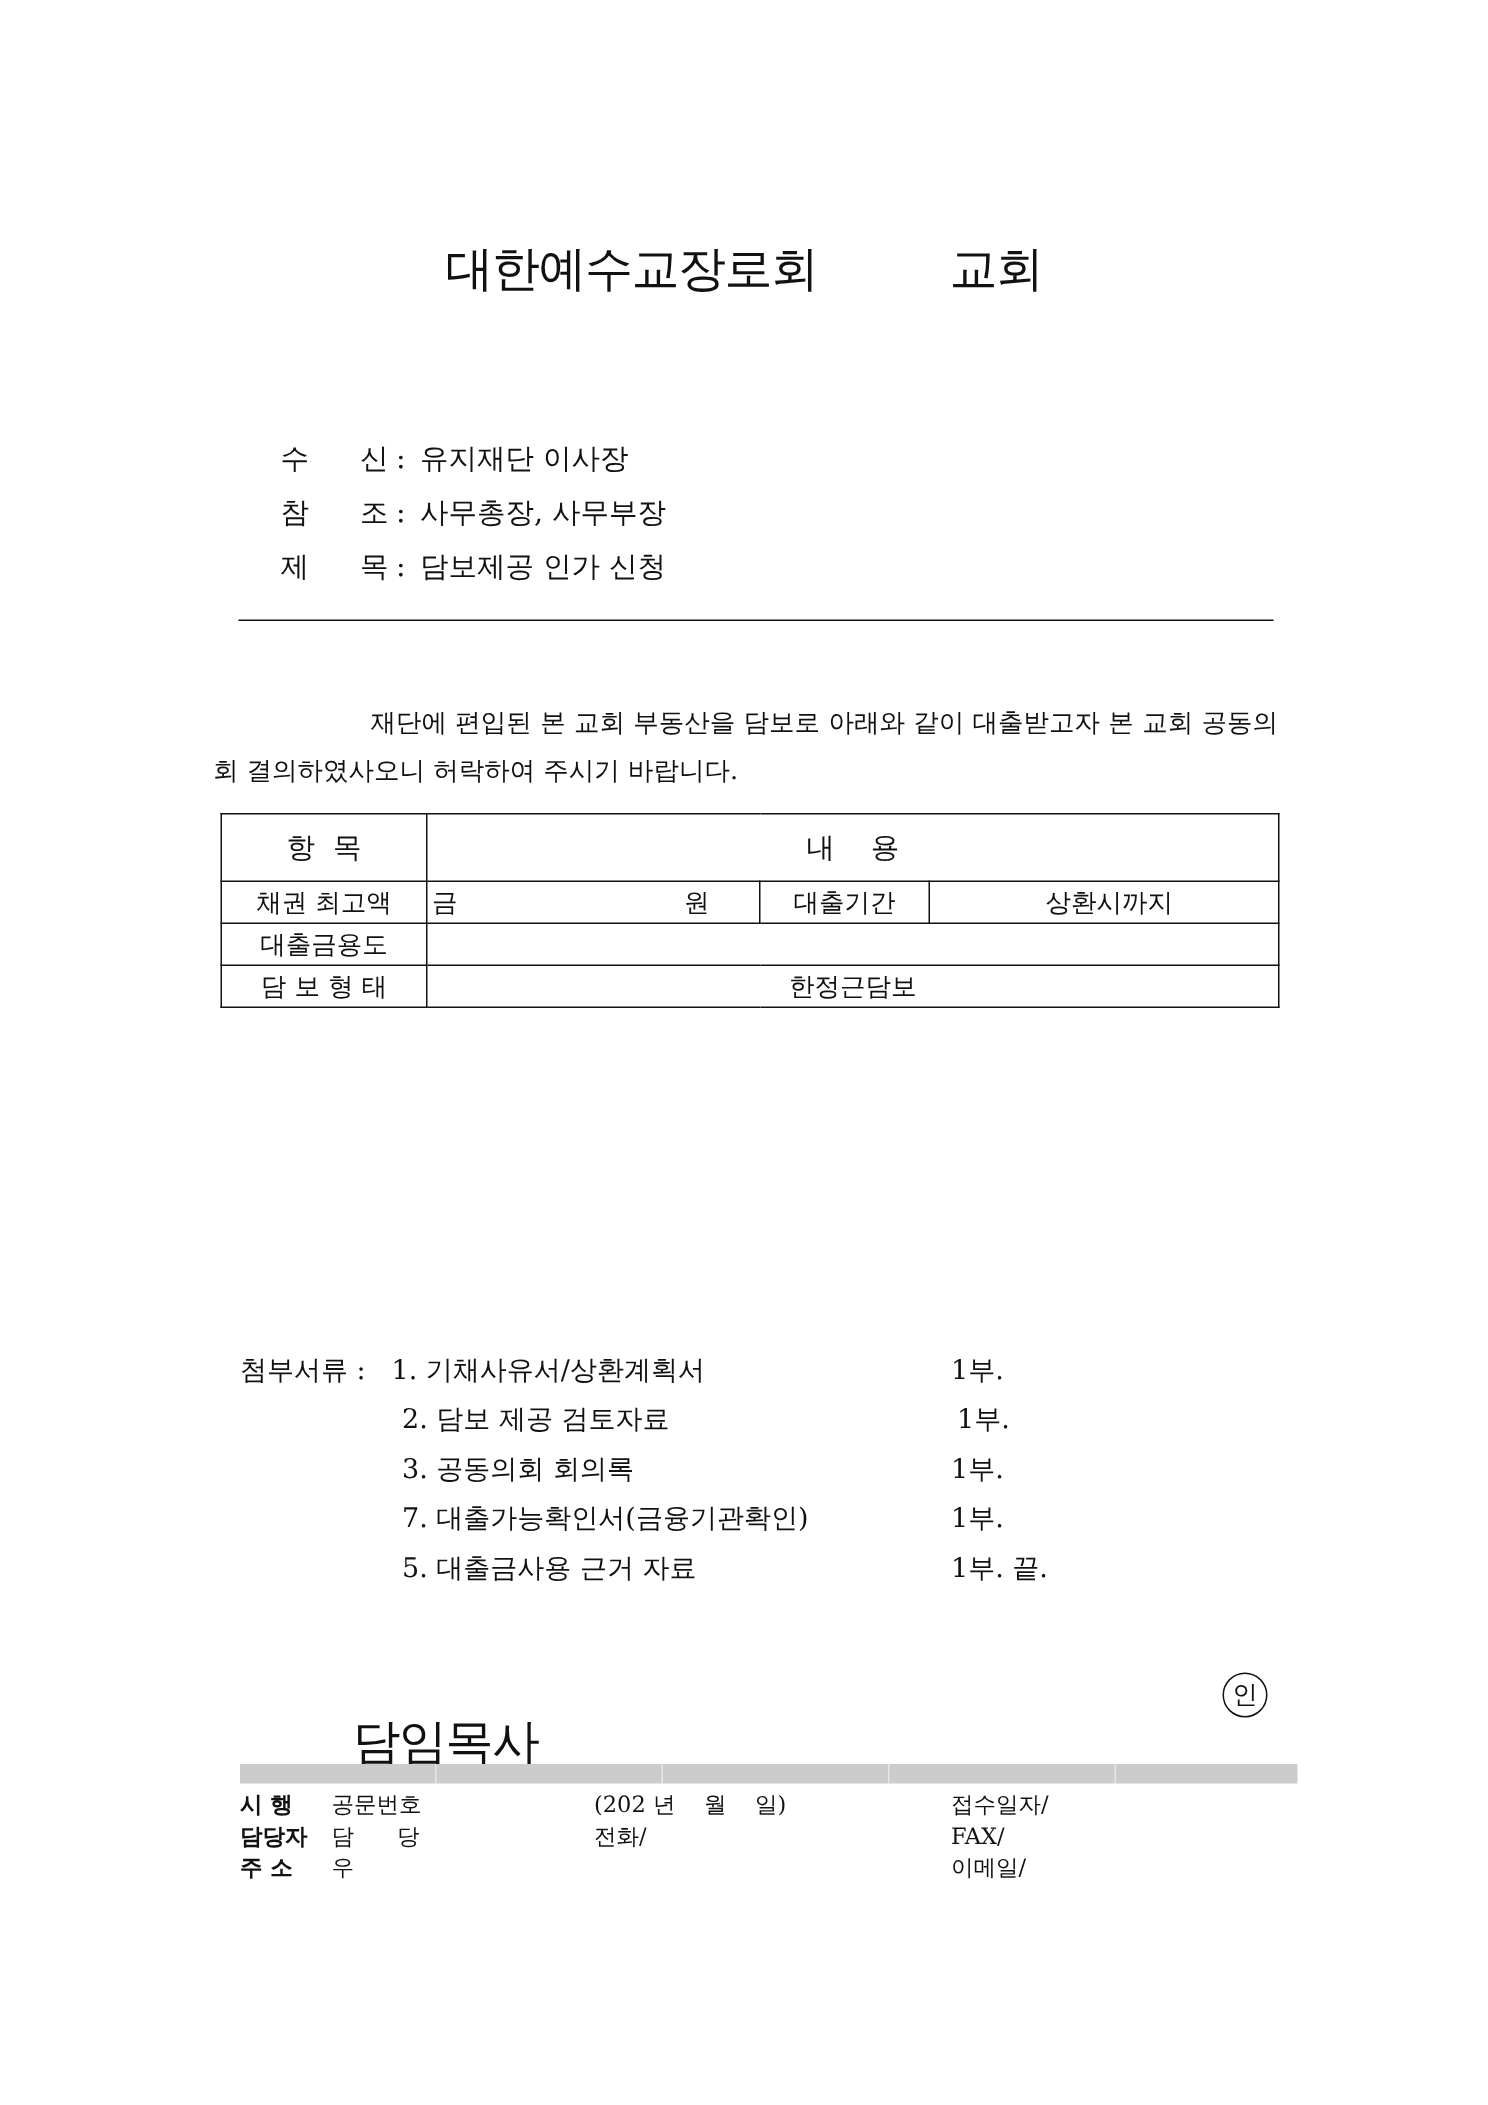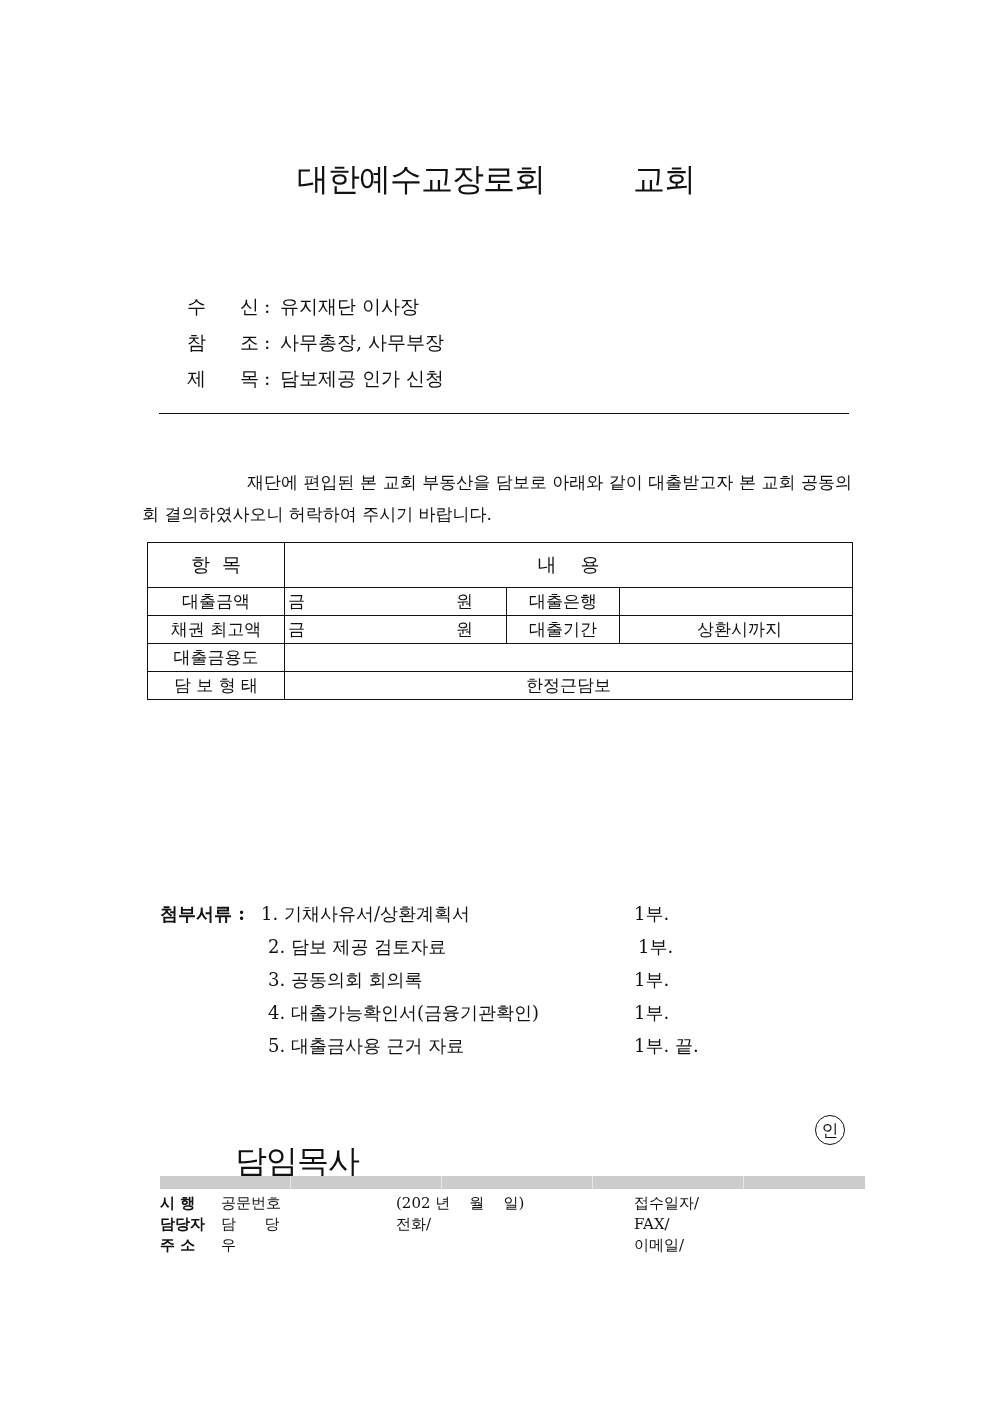--- a/index.html
+++ b/index.html
@@ -18,21 +18,21 @@
   .body-text .indent { display: inline-block; width: 105px; }
   table.main { position: absolute; left: 147px; top: 542px; width: 705px; border-collapse: collapse;
                font-size: 17px; table-layout: fixed; }
   table.main td { border: 1.5px solid #111; padding: 0 3px; vertical-align: middle; text-align: center; }
   table.main .lab { text-align: center; }
   .hdr td { height: 44px; text-align: center; font-size: 19px; }
   .big td { height: 163px; }
   .small td { height: 27px; }
   .amt { display: flex; justify-content: space-between; padding-right: 30px; }
   .attach { left: 160px; font-size: 18px; height: 33px; line-height: 33px; }
-  .attach .lbl { position: absolute; left: 0; white-space: nowrap; font-weight: bold; }
+  .attach .lbl { position: absolute; left: 0; white-space: nowrap; }
   .attach .item { position: absolute; left: 101px; white-space: nowrap; }
   .attach .cnt { position: absolute; left: 474px; white-space: nowrap; }
   .pastor { left: 235px; top: 1108px; font-family: "DejaVu Sans", sans-serif; font-size: 32px; letter-spacing: -1px; margin-top: 32px; }
   .seal { left: 815px; top: 1115px; width: 28px; height: 28px; border: 1.5px solid #111; border-radius: 50%;
           font-family: "DejaVu Sans", sans-serif; font-size: 17px; line-height: 28px; text-align: center; }
   .graybar { left: 160px; top: 1176px; width: 705px; height: 13px; display: flex; }
   .graybar div { background: #cccccc; height: 13px; border-right: 1px solid #e6e6e6; }
   .foot { font-size: 15px; height: 22px; line-height: 22px; white-space: nowrap; }
   .foot .b { font-family: "DejaVu Sans", sans-serif; font-weight: bold; }
 </style>
@@ -65,31 +65,20 @@
       <col style="width:222px">
       <col style="width:113px">
       <col style="width:233px">
   </colgroup>
   <tbody>
       <tr class="hdr">
     <td style="white-space:pre">항  목</td>
     <td colspan="3" style="white-space:pre">내    용</td>
   </tr>
   <tr class="small">
-    <td class="lab">대출금액</td>
-    <td>
-      <div class="amt">
-            <span>금</span>
-            <span>원</span>
-          </div>
-    </td>
-    <td class="lab">대출은행</td>
-    <td></td>
-  </tr>
-  <tr class="small">
     <td class="lab">채권 최고액</td>
     <td>
       <div class="amt">
             <span>금</span>
             <span>원</span>
           </div>
     </td>
     <td class="lab">대출기간</td>
     <td style="padding-left:10px">상환시까지</td>
   </tr>
@@ -111,21 +100,21 @@
 </div>
 <div class="abs attach" style="top:930px">
   <span class="item" style="left:108px">2.  담보 제공 검토자료</span>
   <span class="cnt" style="left:478px">1부.</span>
 </div>
 <div class="abs attach" style="top:963px">
   <span class="item" style="left:108px">3.  공동의회 회의록</span>
   <span class="cnt">1부.</span>
 </div>
 <div class="abs attach" style="top:996px">
-  <span class="item" style="left:108px">4.  대출가능확인서(금융기관확인)</span>
+  <span class="item" style="left:108px">7.  대출가능확인서(금융기관확인)</span>
   <span class="cnt">1부.</span>
 </div>
 <div class="abs attach" style="top:1029px">
   <span class="item" style="left:108px">5.  대출금사용 근거 자료</span>
   <span class="cnt">1부. 끝.</span>
 </div>
 
 <div class="abs pastor">담임목사</div>
 <div class="abs seal">인</div>
 

